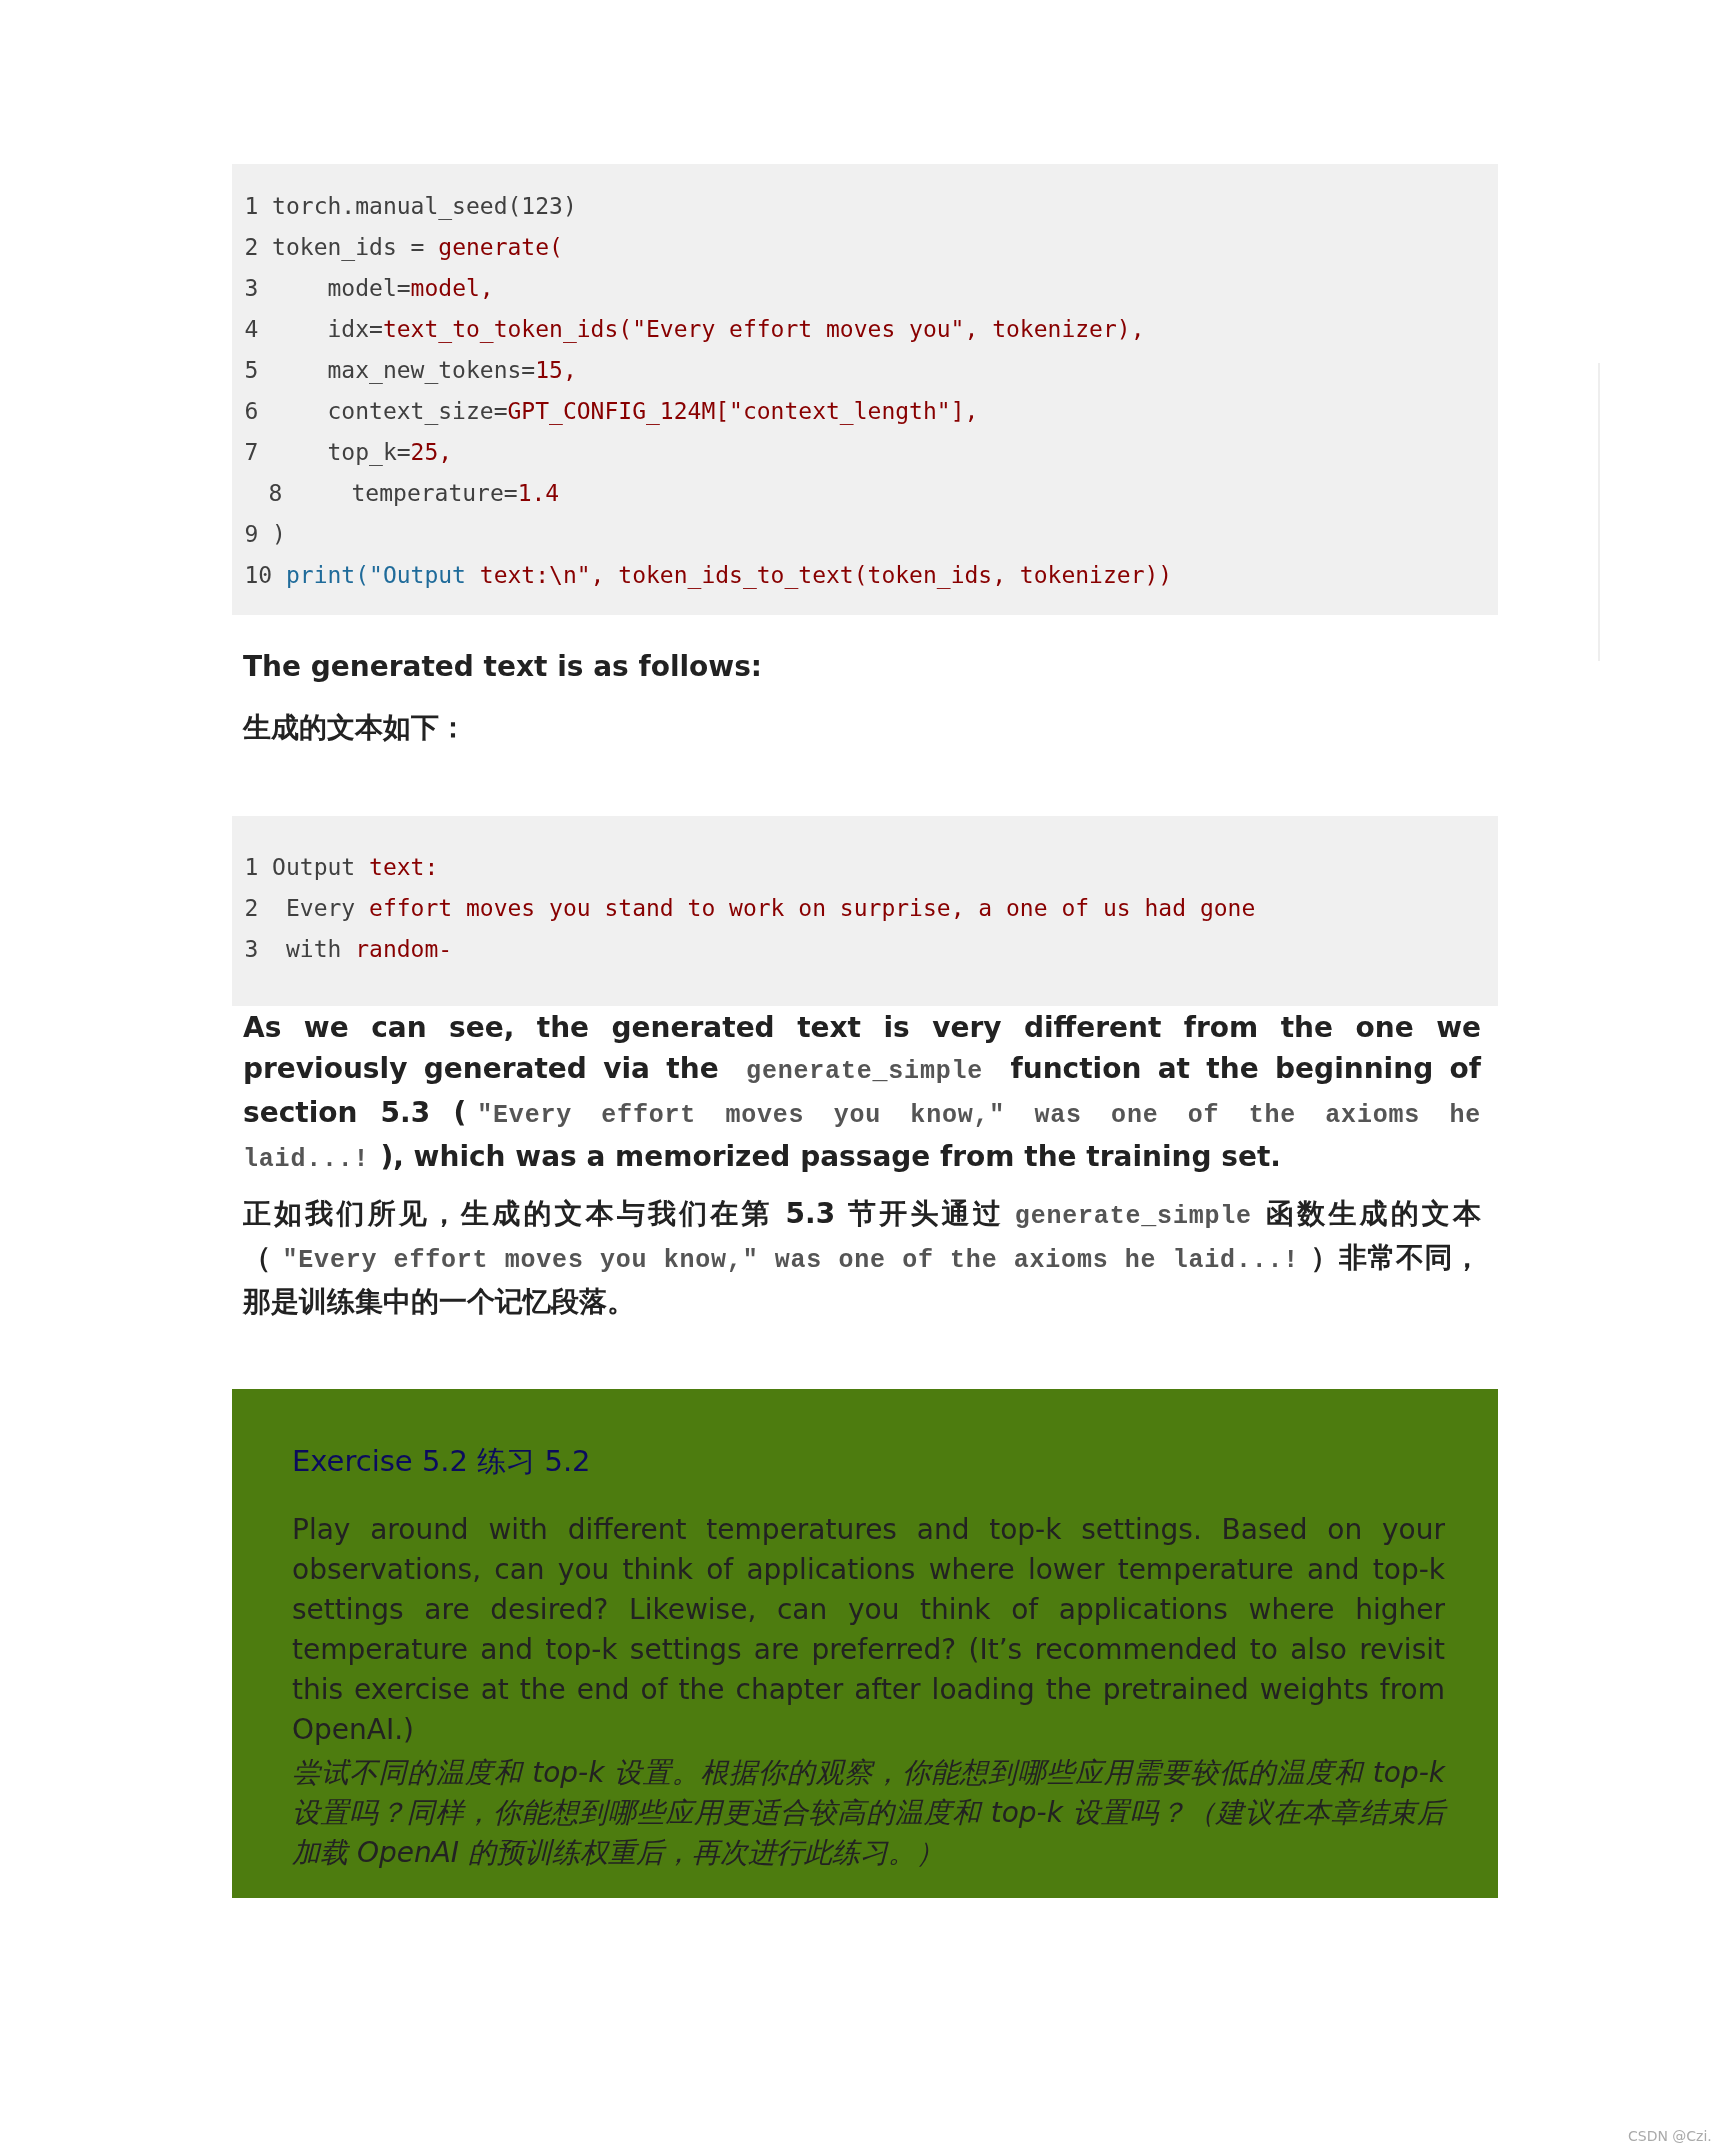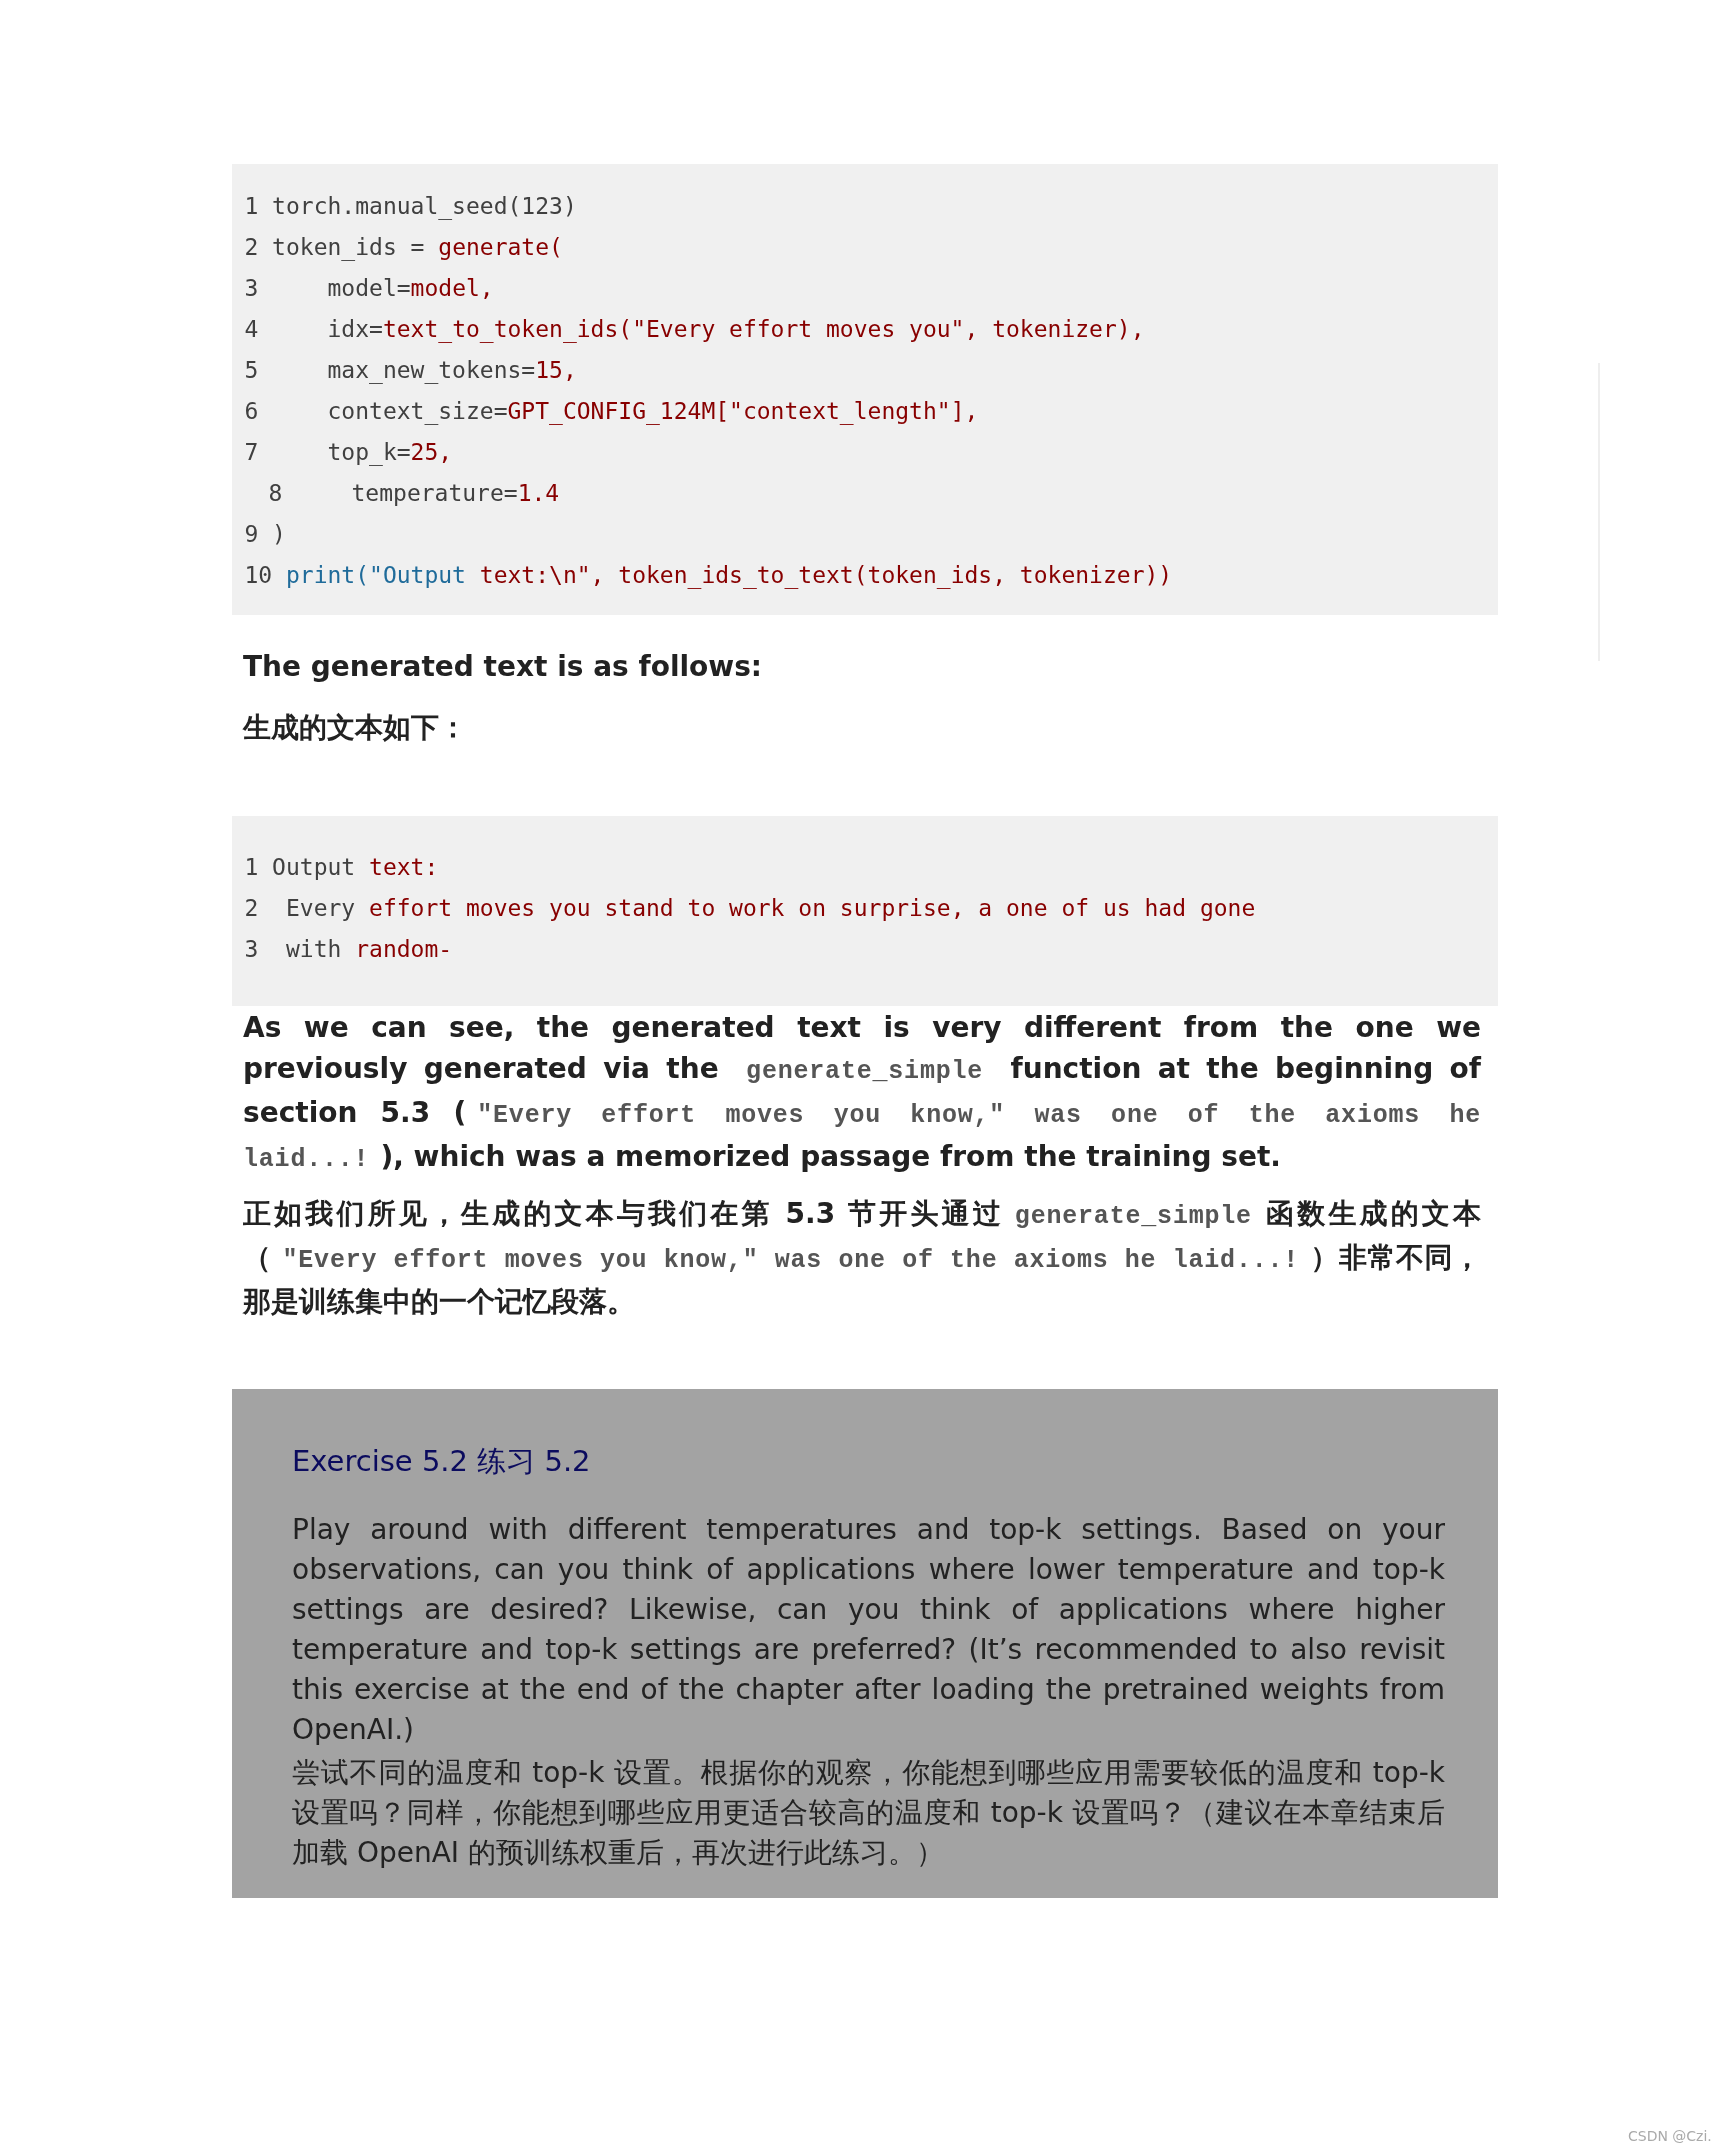--- a/index.html
+++ b/index.html
@@ -8,21 +8,21 @@
   .code-block { position:absolute; left:232px; width:1266px; background:#f0f0f0; box-sizing:border-box;padding-left:40px; }
   .code-line { position:absolute; left:12.4px; white-space:pre; font-family:"DejaVu Sans Mono", "Liberation Mono", monospace;
                font-size:23px; line-height:41px; height:41px; color:#404040; }
   .ln { color:#404040; }
   .tok-red { color:#880000; }
   .tok-blue { color:#1f6b9a; }
   .tok-plain { color:#404040; }
   .para { position:absolute; left:243px; width:1238px; font-size:28px; line-height:41px; color:#222222; text-align:justify;font-weight:bold; }
   .para-cn { font-size:28px; }
   .inline-code { font-family:"Liberation Mono", "DejaVu Sans Mono", monospace; color:#555555; font-size:25px; padding:0 11px; letter-spacing:0.8px; }
-  .exercise { position:absolute; left:232px; top:1389px; width:1266px; height:509px; background:#a3a3a3; }
+  .exercise { position:absolute; left:232px; top:1389px; width:1266px; height:509px; background:#4d7c0f; }
   .ex-title { position:absolute; left:60px; top:51px; font-size:29px; color:#0b0b5e; line-height:42px; }
   .ex-body { position:absolute; left:60px; width:1153px; font-size:28px; line-height:40px; color:#222222; text-align:justify; }
   .vline { position:absolute; left:1598px; top:363px; width:2.3px; height:298px; background:#eeeeee; }
   .watermark { position:absolute; right:6.2px; bottom:7px; font-size:14px; color:#aaaaaa; font-family:"DejaVu Sans", sans-serif; }
 </style>
 </head>
 <body>
 
 <div class="code-block" style="top:164px; height:451px;">
   <div id="cb1">
@@ -56,19 +56,19 @@
   <span>function at the beginning of section 5.3 (</span><code class="inline-code">"Every effort moves you know," was one of the axioms he laid...!</code><span>), which was a memorized passage from the training set.</span>
 </div>
 
 <div class="para para-cn" style="top:1193px;">
   <span>正如我们所见，生成的文本与我们在第 5.3 节开头通过</span><code class="inline-code">generate_simple</code><span>函数生成的文本（</span><code class="inline-code">"Every effort moves you know," was one of the axioms he laid...!</code><span>）非常不同，那是训练集中的一个记忆段落。</span>
 </div>
 
 <div class="exercise">
   <div class="ex-title">Exercise 5.2 练习 5.2</div>
   <div class="ex-body" style="top:121px;">Play around with different temperatures and top-k settings. Based on your observations, can you think of applications where lower temperature and top-k settings are desired? Likewise, can you think of applications where higher temperature and top-k settings are preferred? (It’s recommended to also revisit this exercise at the end of the chapter after loading the pretrained weights from OpenAI.)</div>
-  <div class="ex-body" style="top:364px;">尝试不同的温度和 top-k 设置。根据你的观察，你能想到哪些应用需要较低的温度和 top-k 设置吗？同样，你能想到哪些应用更适合较高的温度和 top-k 设置吗？（建议在本章结束后加载 OpenAI 的预训练权重后，再次进行此练习。）</div>
+  <div class="ex-body" style="top:364px;font-style:italic;">尝试不同的温度和 top-k 设置。根据你的观察，你能想到哪些应用需要较低的温度和 top-k 设置吗？同样，你能想到哪些应用更适合较高的温度和 top-k 设置吗？（建议在本章结束后加载 OpenAI 的预训练权重后，再次进行此练习。）</div>
 </div>
 
 <div class="vline"></div>
 
 <div class="watermark">CSDN @Czi.</div>
 
 
 </body></html>

